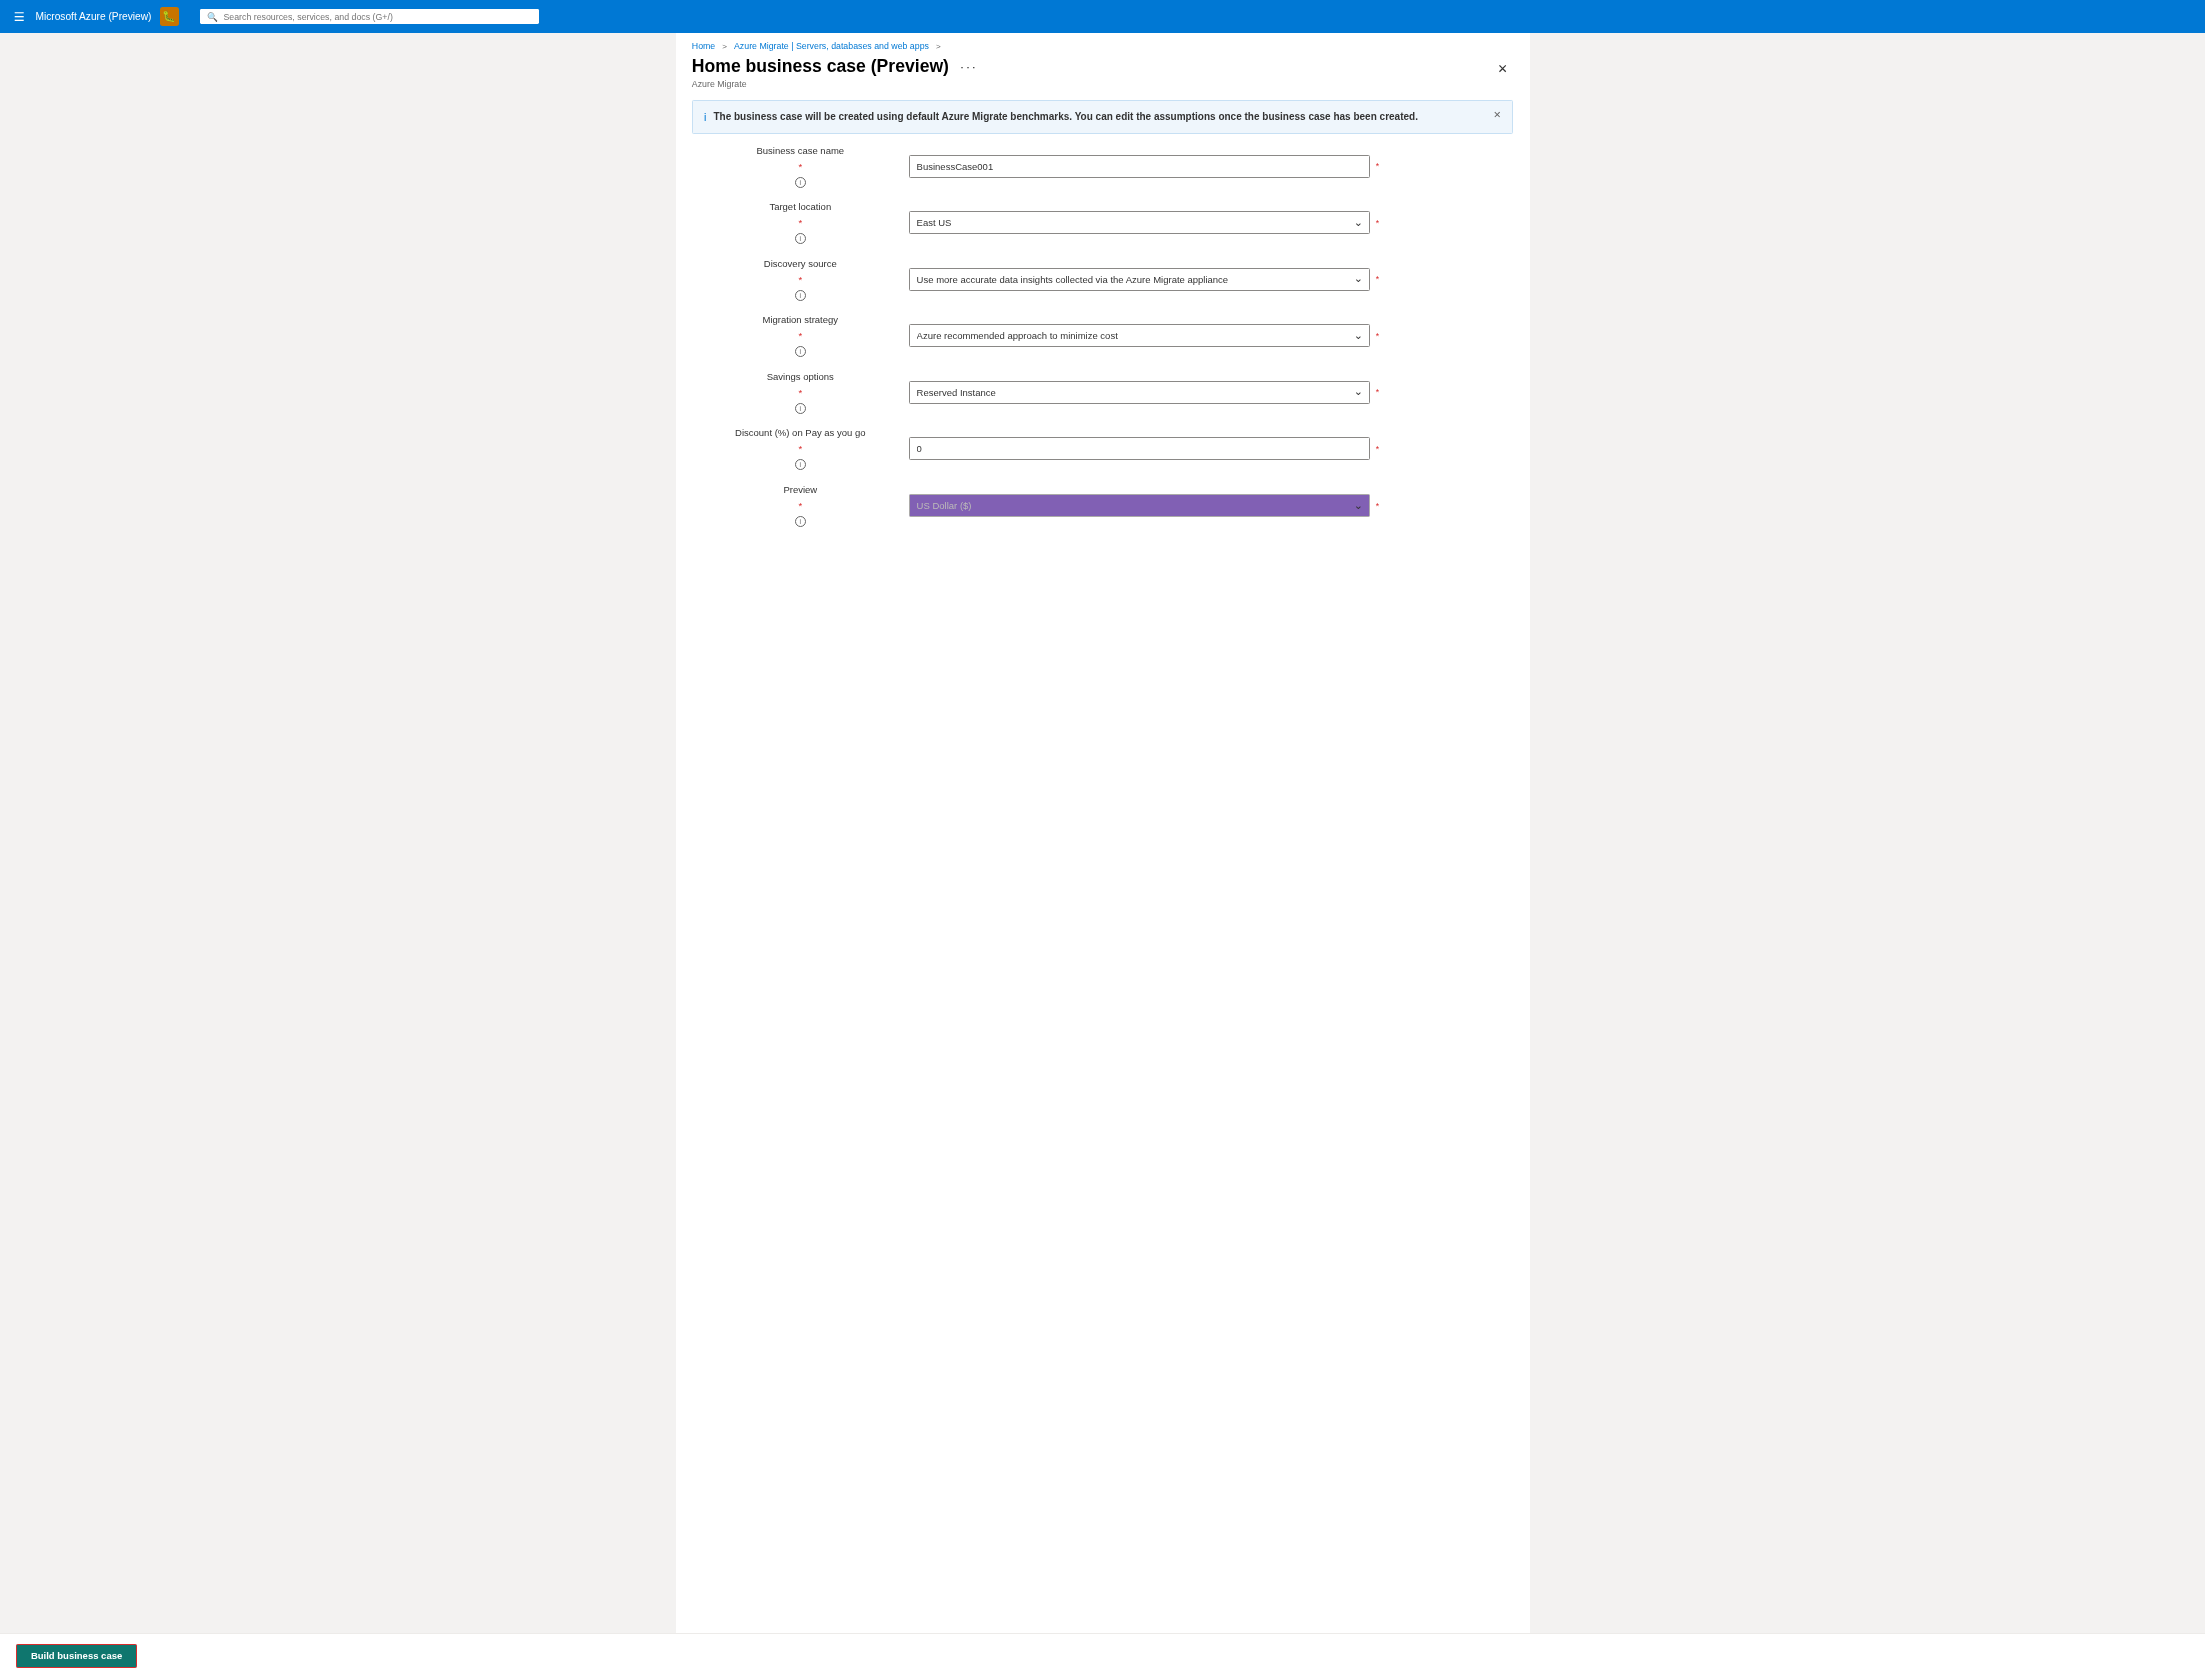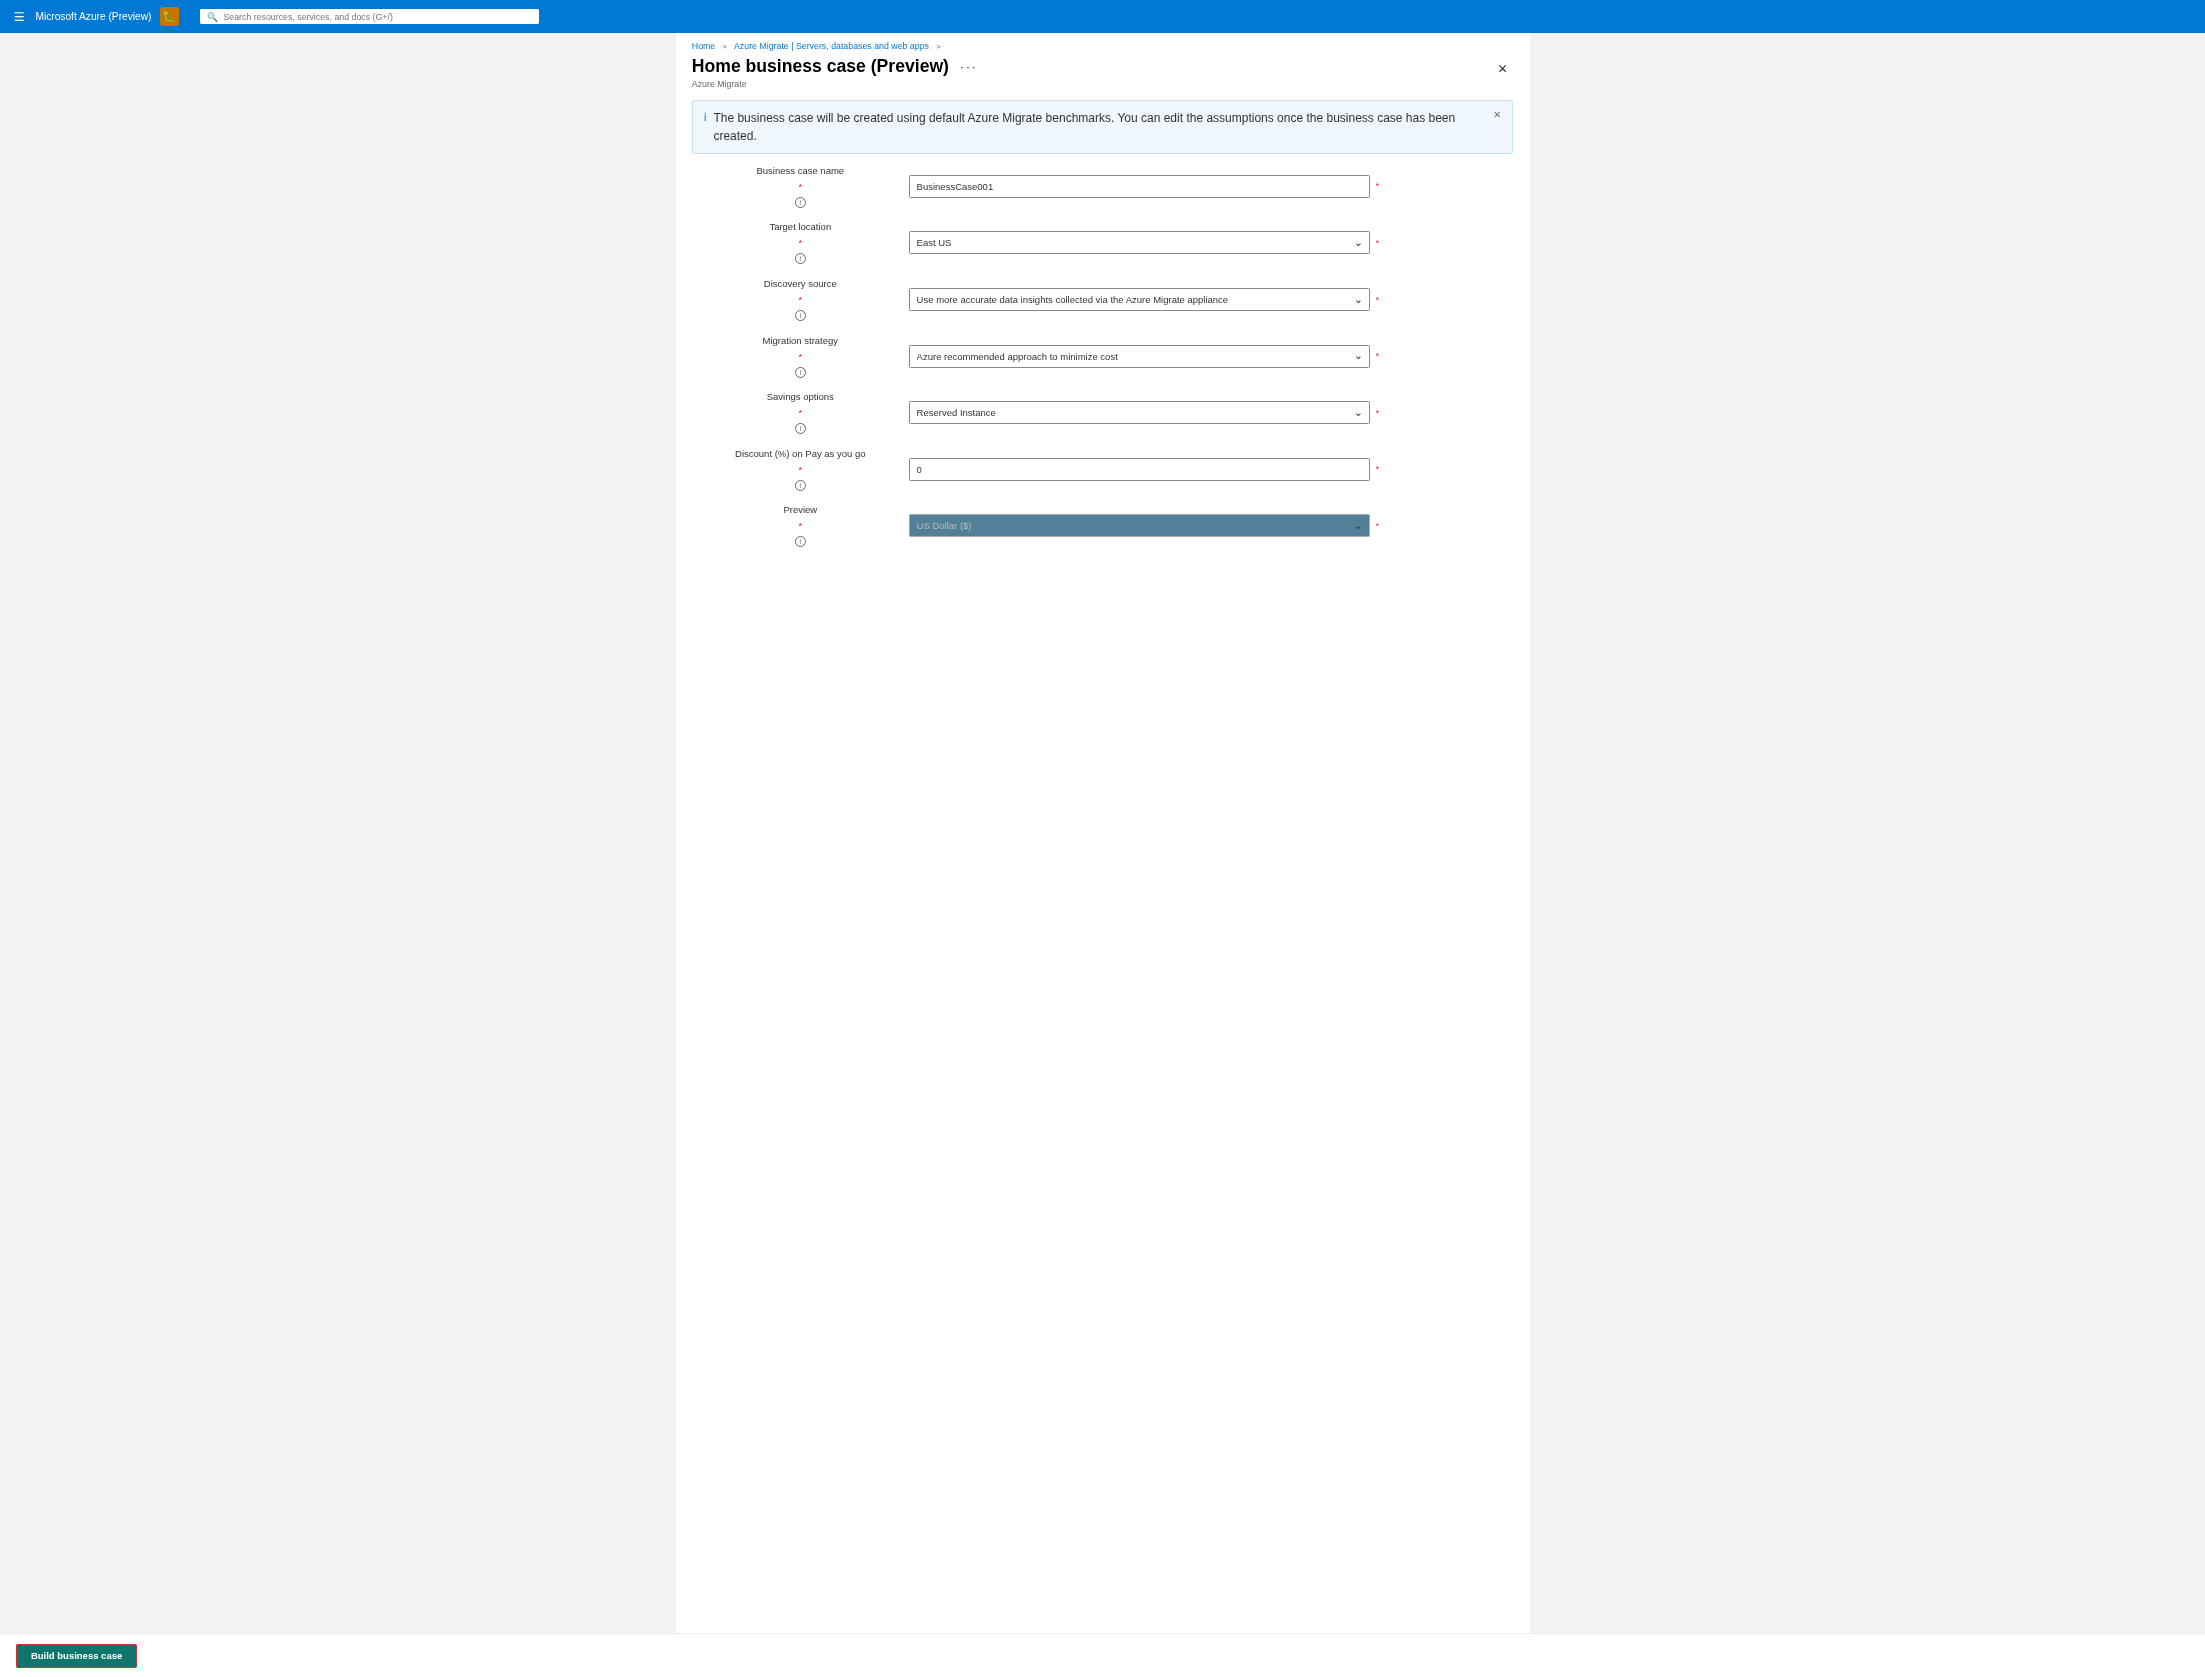--- a/index.html
+++ b/index.html
@@ -145,23 +145,24 @@
       gap: 6.8px;
     }
     .info-banner-icon {
       color: #0078d4;
       font-size: 11px;
       flex-shrink: 0;
       margin-top: 0.7px;
     }
     .info-banner-text {
       flex: 1;
-      font-size: 12px;
+      font-size: 10px;
       color: #333;
       line-height: 1.5;
+      font-weight: bold;
     }
     .info-banner-close {
       background: none;
       border: none;
       cursor: pointer;
       color: #666;
       font-size: 9.5px;
       flex-shrink: 0;
     }
 
@@ -243,21 +244,21 @@
       border-radius: 1.4px;
       padding: 0 22px 0 6.8px;
       font-size: 9.5px;
       color: #333;
       outline: none;
       appearance: none;
       background: white;
       cursor: pointer;
     }
     .form-select-disabled {
-      background: #0c4a6e;
+      background: #4c1d95;
       color: #a19f9d;
     }
     .select-wrapper {
       position: relative;
     }
     .select-wrapper::after {
       content: '⌄';
       position: absolute;
       right: 6.8px;
       top: 50%;

